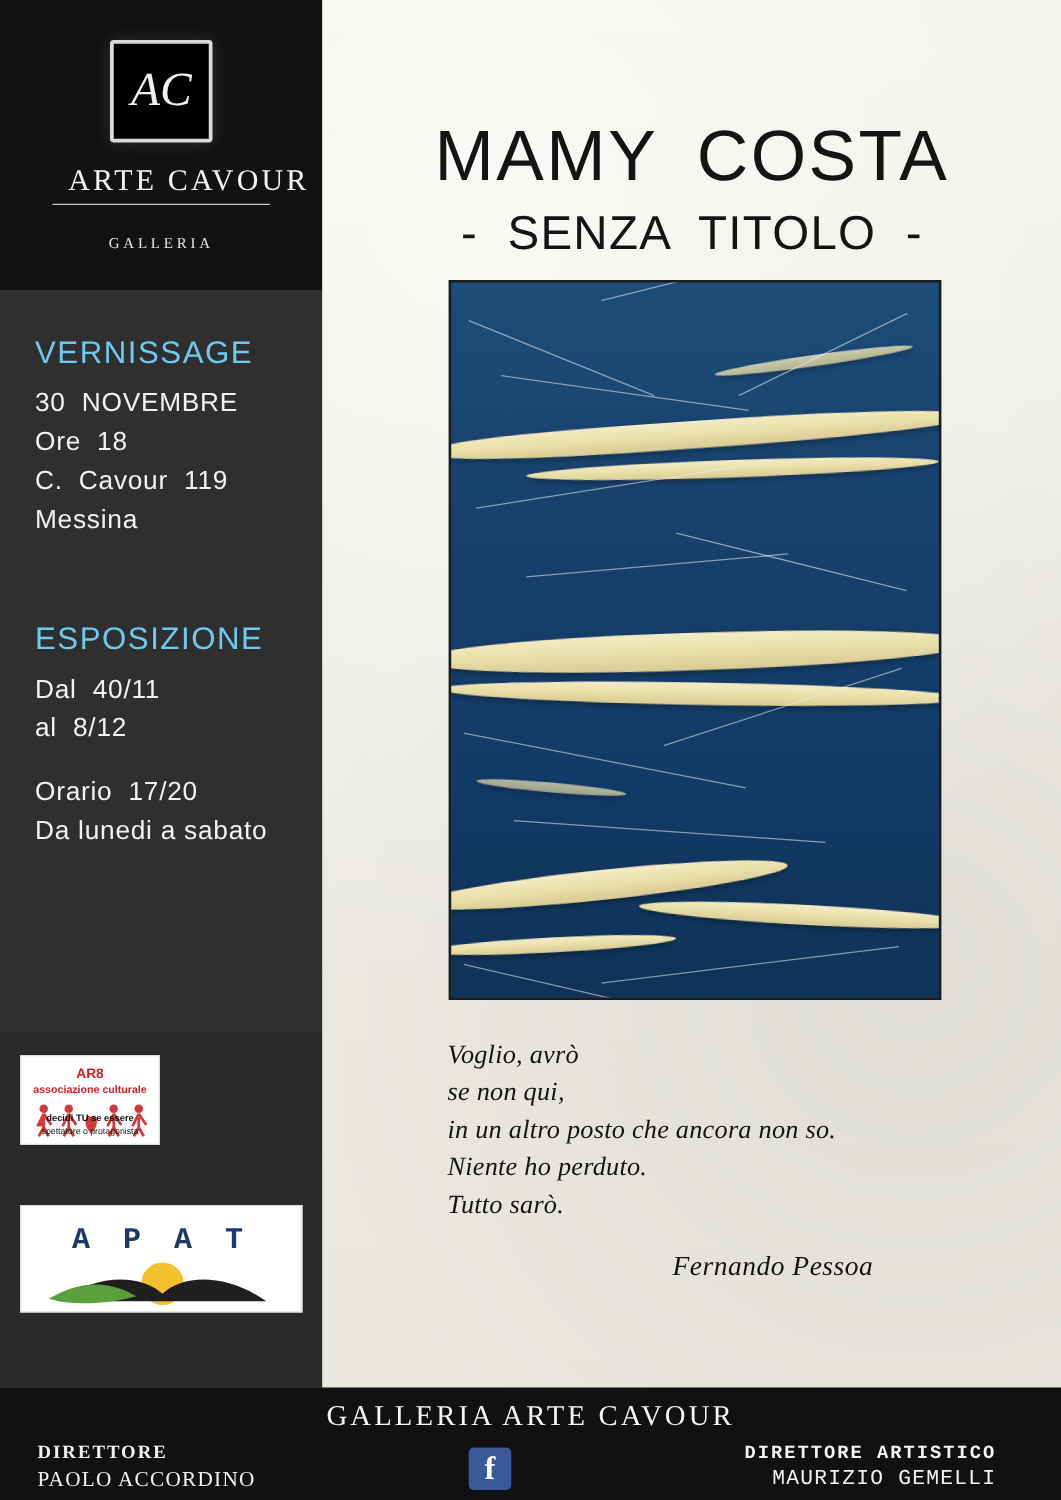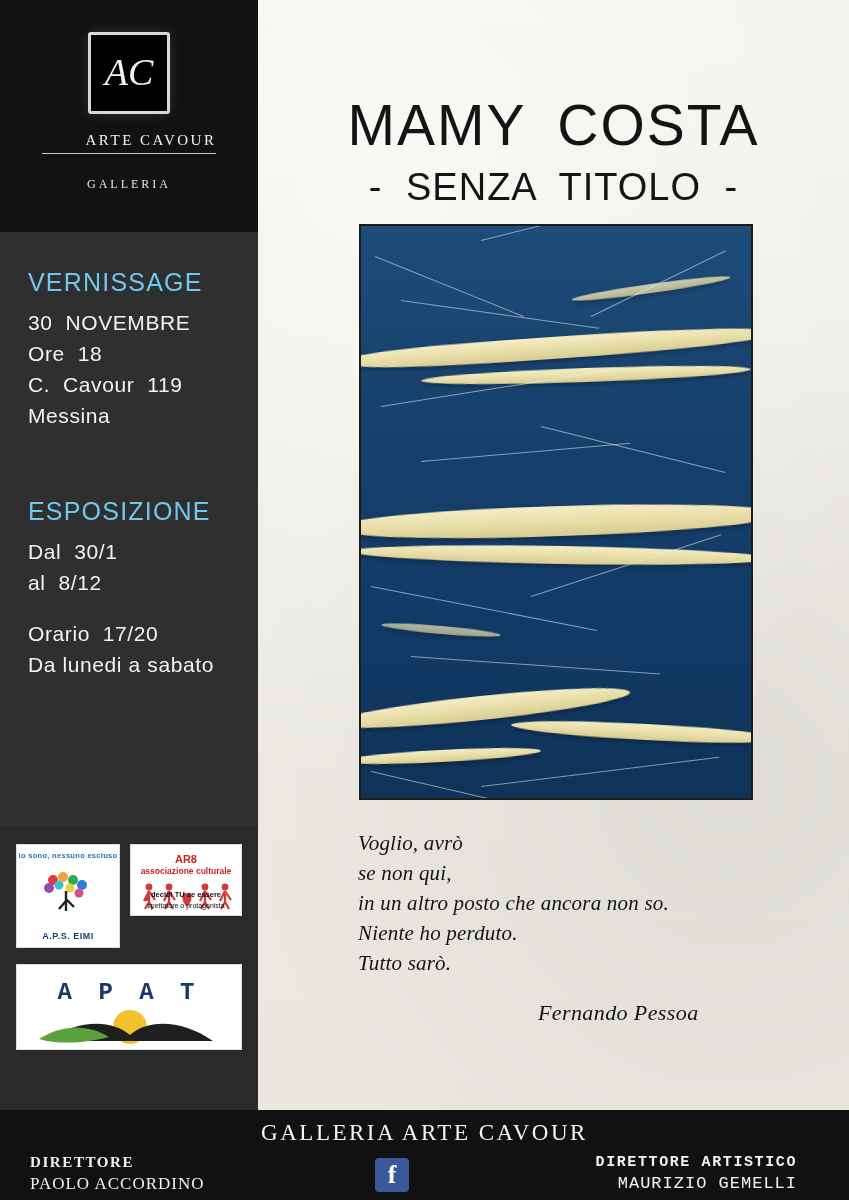--- a/index.html
+++ b/index.html
@@ -52,21 +52,21 @@
     transform: translateY(-52%);
     color: #f1f1f1;
     font-family: "Liberation Serif", serif;
     font-style: italic;
     font-size: 38px;
     letter-spacing: 0px;
   }
   .brand-name {
     margin-top: 18px;
     color: #f3f3f3;
-    font-size: 15px;
+    font-size: 24px;
     letter-spacing: 2.5px;
     font-family: "Liberation Serif", serif;
     margin-left: 44px;
   }
   .brand-rule {
     width: 174px;
     height: 1px;
     background: #c9c9c9;
     margin: 4px auto 6px auto;
   }
@@ -366,47 +366,32 @@
     <div class="info-block">
       <div class="info-heading">VERNISSAGE</div>
       <div class="info-line">30  NOVEMBRE</div>
       <div class="info-line">Ore  18</div>
       <div class="info-line">C.  Cavour  119</div>
       <div class="info-line">Messina</div>
 
       <div class="info-gap"></div>
 
       <div class="info-heading">ESPOSIZIONE</div>
-      <div class="info-line">Dal  30/1</div>
+      <div class="info-line">Dal  40/11</div>
       <div class="info-line">al  8/12</div>
 
       <div class="info-gap-sm"></div>
 
       <div class="info-line">Orario  17/20</div>
       <div class="info-line">Da lunedi a sabato</div>
     </div>
 
     <div class="sponsors">
       <div class="spon-row">
 
-        <div class="spon-card spon-a">
-          <div class="eimi-arc">io sono, nessuno escluso</div>
-          <svg class="eimi-tree" viewBox="0 0 54 46">
-            <circle cx="12" cy="9" r="5" fill="#e23b3b"></circle>
-            <circle cx="22" cy="6" r="5" fill="#f2a13c"></circle>
-            <circle cx="32" cy="9" r="5" fill="#2fa85a"></circle>
-            <circle cx="41" cy="14" r="5" fill="#2f7fd1"></circle>
-            <circle cx="8" cy="17" r="5" fill="#8e4fb0"></circle>
-            <circle cx="18" cy="14" r="4.5" fill="#3fbfd0"></circle>
-            <circle cx="29" cy="17" r="4.5" fill="#e6d23c"></circle>
-            <circle cx="38" cy="22" r="4.5" fill="#d94f8c"></circle>
-            <path d="M25 20 L25 40 M25 30 L18 38 M25 28 L33 36" stroke="#222" stroke-width="2.4" fill="none"></path>
-          </svg>
-          <div class="eimi-name">A.P.S. EIMI</div>
-        </div>
 
         <div class="spon-card spon-b">
           <div class="ar8-top">AR8</div>
           <div class="ar8-sub">associazione culturale</div>
           <svg class="ar8-figs" viewBox="0 0 96 34">
             <g fill="#d23a3a">
               <circle cx="10" cy="6" r="3.4"></circle>
                 <path d="M10 10 l-5 10 l4 0 l1 8 M10 10 l6 9"></path>
             </g>
             <g stroke="#d23a3a" stroke-width="2.2" fill="none">

